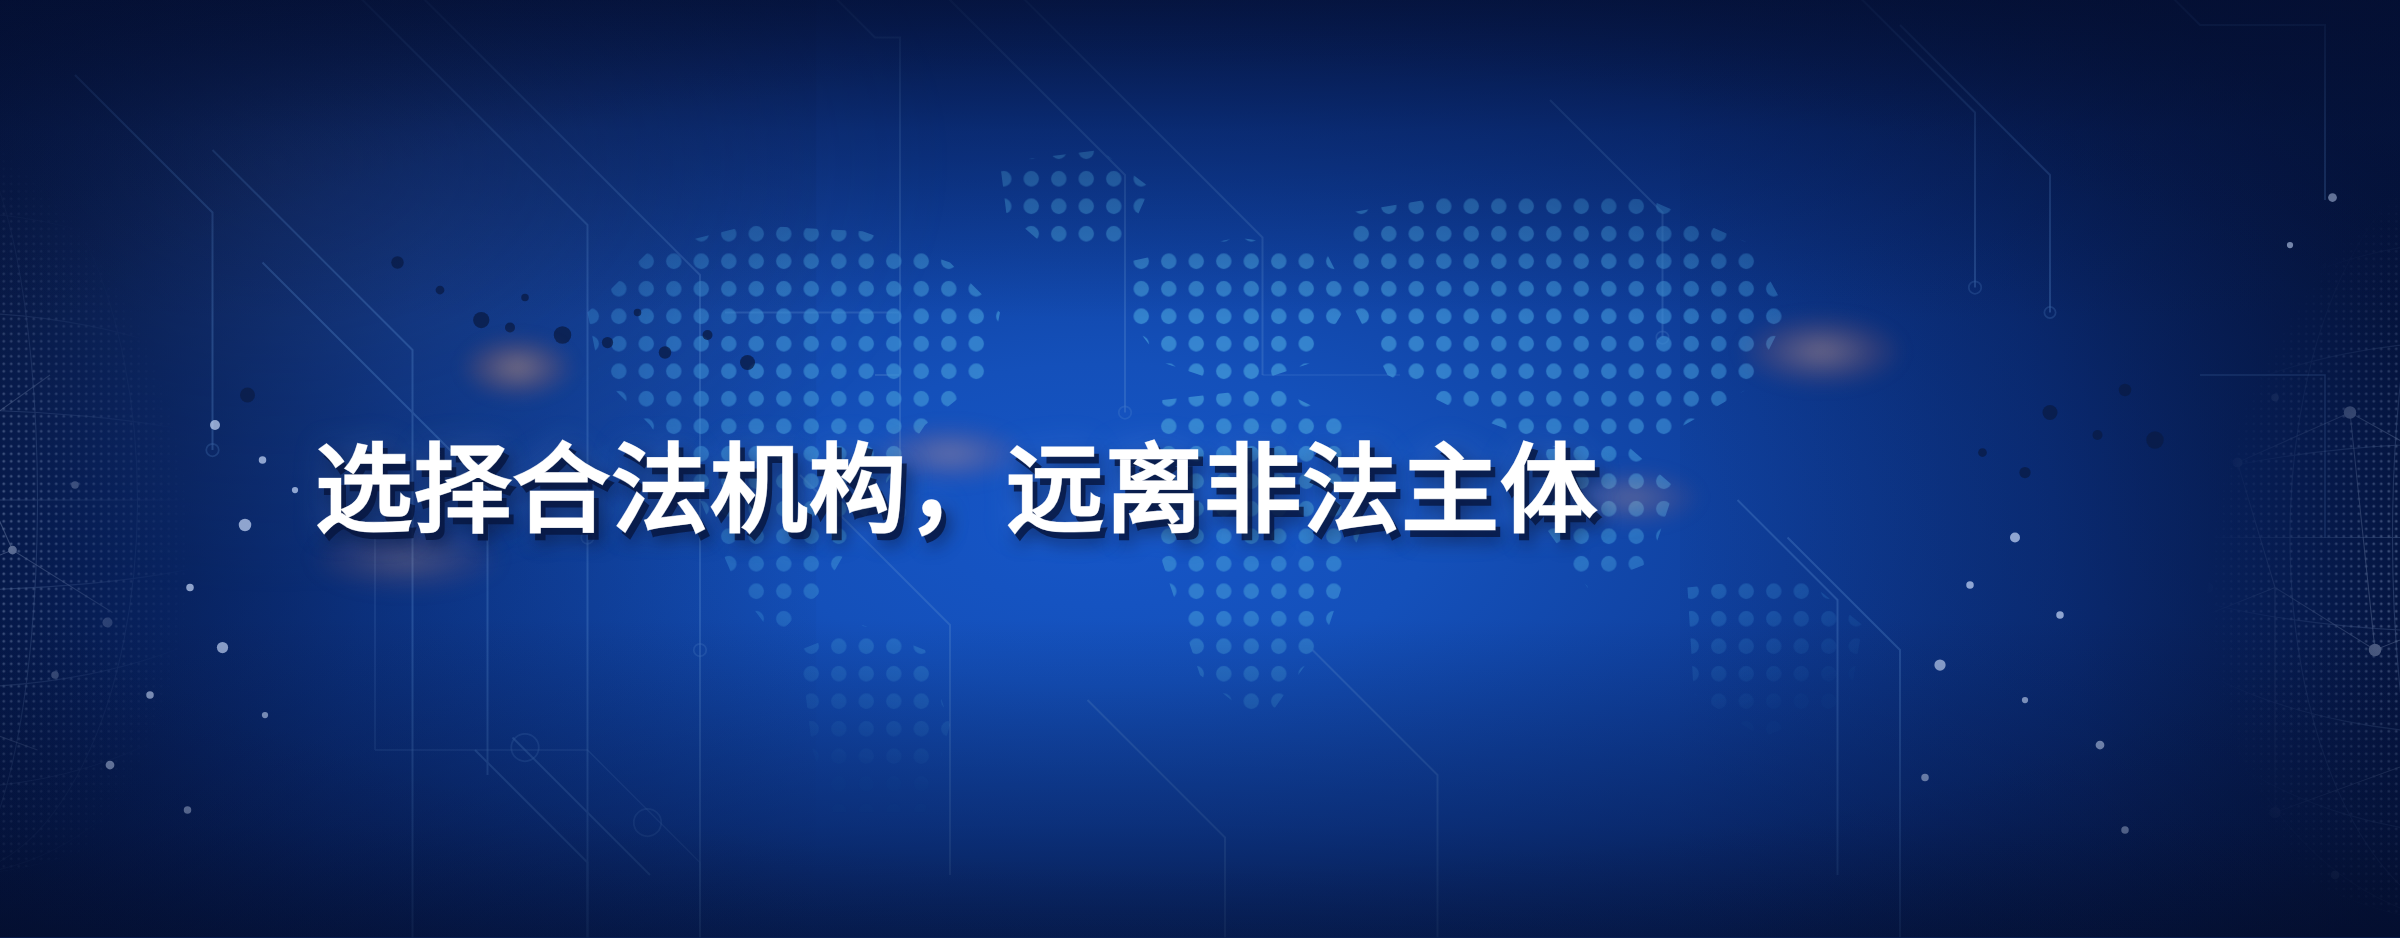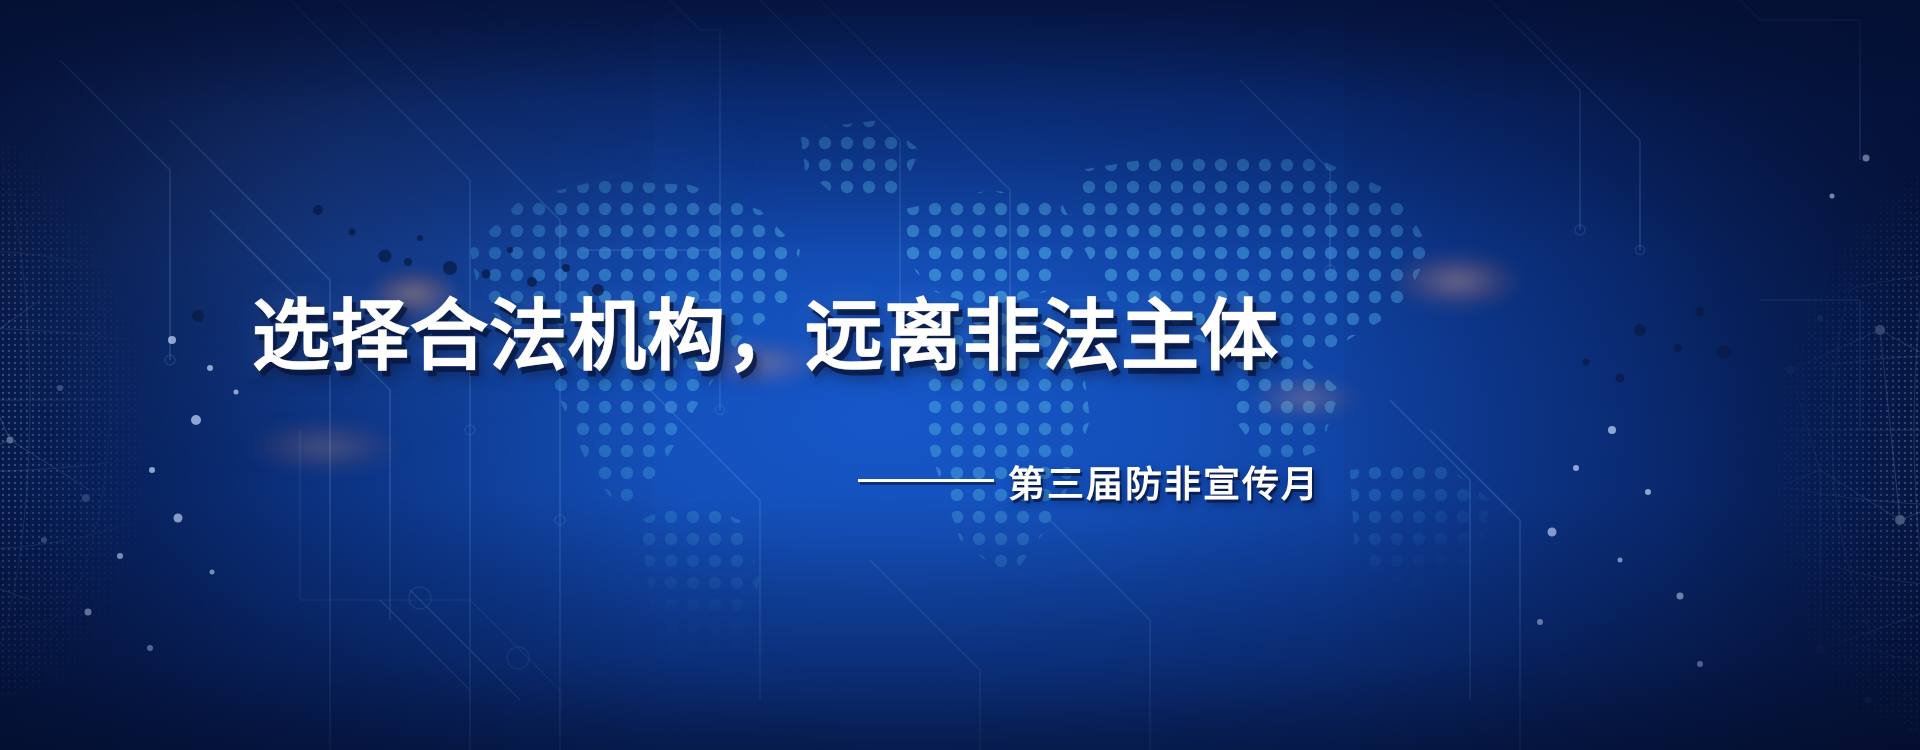--- a/index.html
+++ b/index.html
@@ -389,19 +389,15 @@
   <div class="flare flare-c"></div>
   <div class="flare flare-d"></div>
   <div class="flare flare-e"></div>
 
   <div class="bg-topdark"></div>
   <div class="bg-vignette"></div>
 
   <div class="content">
     <div class="headline headline-1">选择合法机构，远离非法主体</div>
 
-    <div class="subline">
-      <span class="subline-rule"></span>
-      <span class="subline-text">第三届防非宣传月</span>
-    </div>
   </div>
 
 </div>
 
 </body></html>

